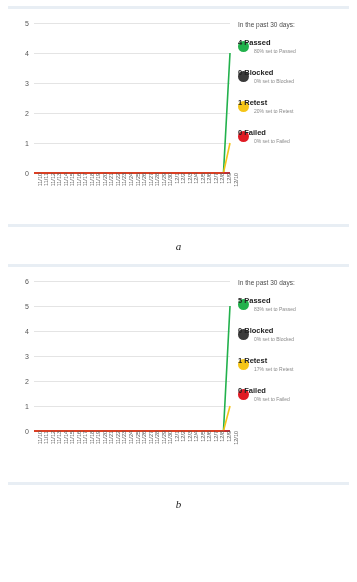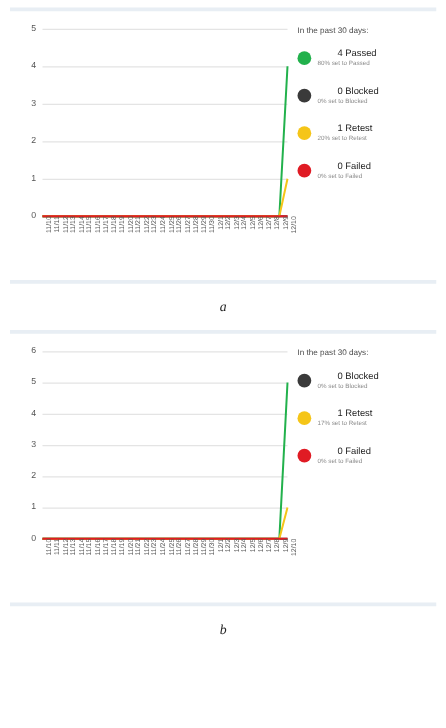--- a/index.html
+++ b/index.html
@@ -84,23 +84,23 @@
     height:30px;
   }
   .legend-dot{
     position:absolute;
     left:0; top:4px;
     width:11px;height:11px;
     border-radius:50%;
   }
   .legend-label{
     position:absolute;
-    left:32px; top:1px;
+    left:0; top:1px;
     font-size:7.5px;
-    font-weight:normal;
+    font-weight:bold;
     color:#222;
     white-space:nowrap;
   }
   .legend-sub{
     position:absolute;
     left:16px; top:11px;
     font-size:5px;
     color:#8a8a8a;
     white-space:nowrap;
   }
@@ -258,20 +258,25 @@
             <div class="xtick" style="left: 165.833px;">12/5</div>
             <div class="xtick" style="left: 172.367px;">12/6</div>
             <div class="xtick" style="left: 178.9px;">12/7</div>
             <div class="xtick" style="left: 185.433px;">12/8</div>
             <div class="xtick" style="left: 191.967px;">12/9</div>
             <div class="xtick" style="left: 198.5px;">12/10</div>
           </div>
           <div class="legend">
             <div class="legend-title">In the past 30 days:</div>
             <div class="legend-row">
+              <span class="legend-dot" style="background: rgb(34, 177, 76);"></span>
+              <span class="legend-label">5 Passed</span>
+              <span class="legend-sub">83% set to Passed</span>
+            </div>
+            <div class="legend-row">
               <span class="legend-dot" style="background: rgb(58, 58, 58);"></span>
               <span class="legend-label">0 Blocked</span>
               <span class="legend-sub">0% set to Blocked</span>
             </div>
             <div class="legend-row">
               <span class="legend-dot" style="background: rgb(245, 197, 24);"></span>
               <span class="legend-label">1 Retest</span>
               <span class="legend-sub">17% set to Retest</span>
             </div>
             <div class="legend-row">

